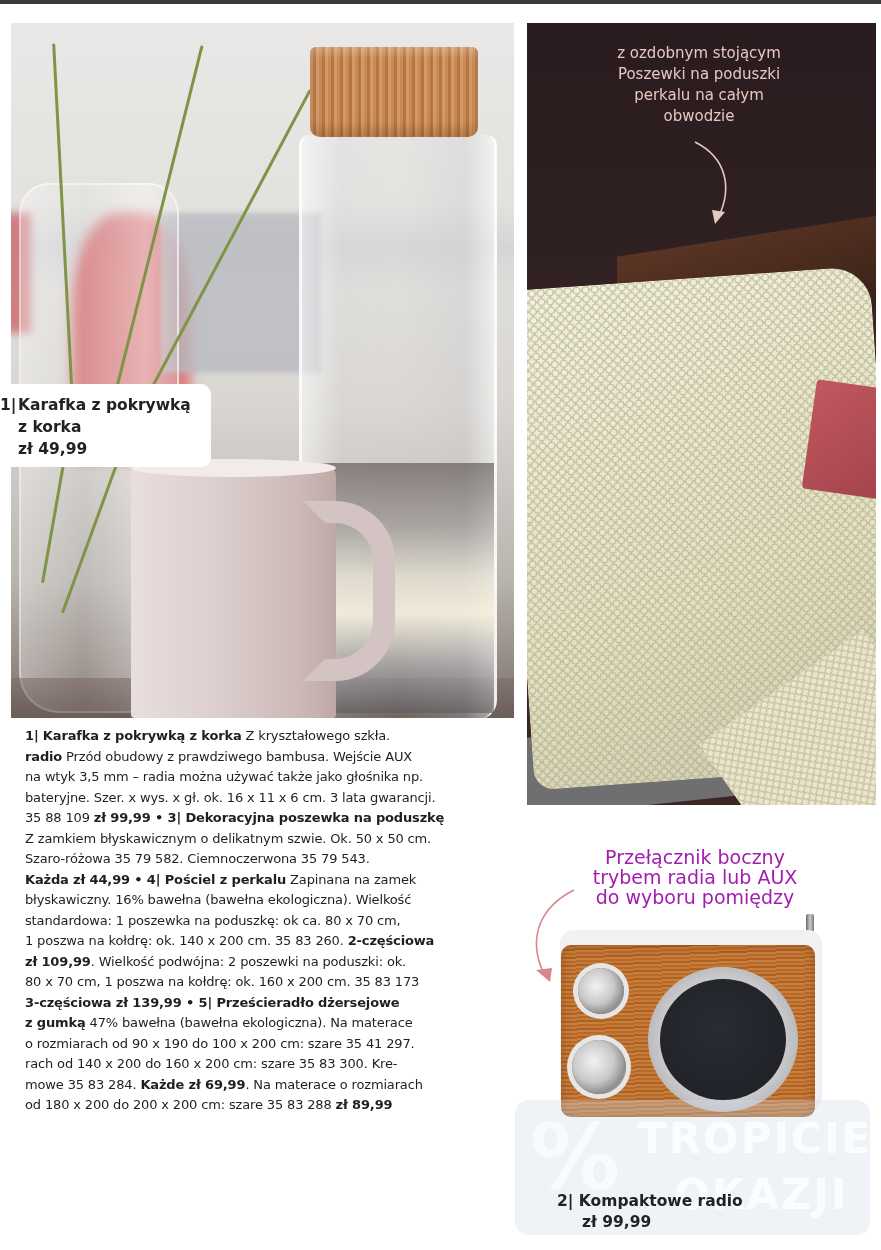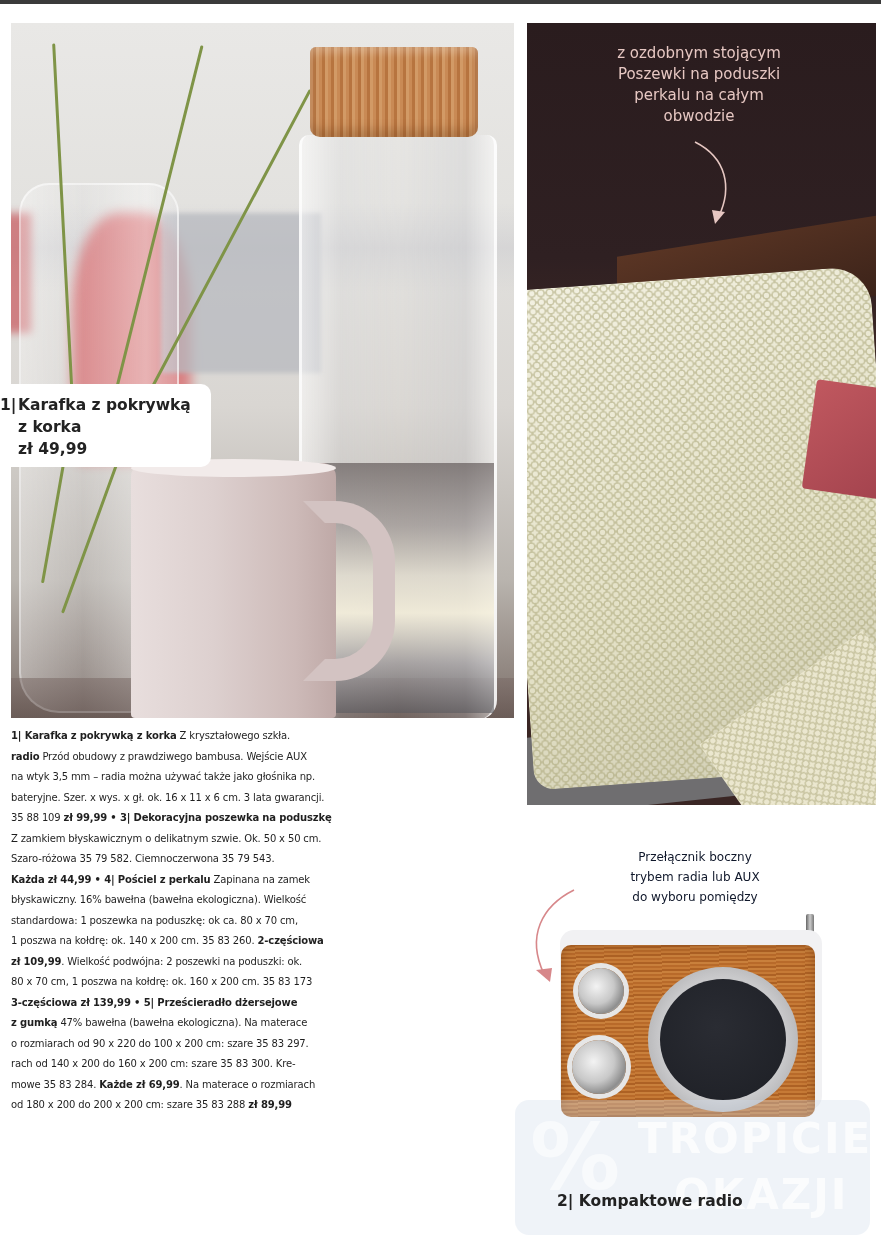--- a/index.html
+++ b/index.html
@@ -66,31 +66,31 @@
       background-image: radial-gradient(circle at 50% 50%, transparent 2.5px, rgba(168,164,118,0.5) 3px, rgba(168,164,118,0.5) 4px, transparent 4.5px);
       background-size: 9px 9px; transform: rotate(-35deg); }
     .pillow-caption {
       position: absolute; left: 57px; top: 20px; width: 230px;
       font-family: "DejaVu Sans", sans-serif; font-size: 15px; line-height: 21px; color: #e6c7c2; text-align: center;
     }
     .arrow-svg { position:absolute; }
 
     
     .desc {
-      position: absolute; left: 11px; top: 726px; width: 510px;
-      font-family: "DejaVu Sans", sans-serif; font-size: 10px; line-height: 20.5px; color: #1f1f1f;
+      position: absolute; left: 25px; top: 726px; width: 510px;
+      font-family: "DejaVu Sans", sans-serif; font-size: 13px; line-height: 20.5px; color: #1f1f1f;
       letter-spacing: -0.15px;
     }
     .desc .line { display:block; white-space: nowrap; }
     .desc b { font-weight: bold; }
 
     
     .radio-caption {
       position: absolute; left: 575px; top: 847px; width: 240px; text-align: center;
-      font-family: "DejaVu Sans", sans-serif; font-size: 12px; line-height: 20px; color: #0f172a;
+      font-family: "DejaVu Sans", sans-serif; font-size: 19px; line-height: 20px; color: #a21caf;
     }
     .radio-body-top { position:absolute; left:560px; top:930px; width:262px; height:180px; background:#f1f1f3; border-radius: 14px; }
     .radio-front { position:absolute; left:561px; top:945px; width:254px; height:172px; border-radius: 10px;
       background: repeating-linear-gradient(178deg, #b86a2a 0 2px, #c67a36 2px 4px, #ad6124 4px 6px, #c9803c 6px 8px);
       box-shadow: inset 0 0 12px rgba(80,40,10,0.35); }
     .radio-antenna { position:absolute; left:806px; top:914px; width:8px; height:28px; background: linear-gradient(90deg, #666, #ccc, #777); border-radius: 2px; }
     .knob { position:absolute; border-radius: 50%; background: radial-gradient(circle at 40% 40%, #f3f3f3 0%, #c8c8c8 45%, #8e8e8e 70%, #e7e7e7 100%); box-shadow: 0 0 0 5px #e6e6e6, 0 2px 4px rgba(0,0,0,0.4); }
     .speaker-ring { position:absolute; left:648px; top:967px; width:150px; height:145px; border-radius: 50%; background: radial-gradient(circle, #c9c9cb 60%, #9a9a9c 100%); }
     .speaker-grille { position:absolute; left:660px; top:979px; width:126px; height:121px; border-radius: 50%; background: radial-gradient(circle at 45% 40%, #2a2c33, #1d1f25); }
 
@@ -163,21 +163,21 @@
     <span class="line"><span>Z zamkiem błyskawicznym o delikatnym szwie. Ok. 50 x 50 cm.</span></span>
     <span class="line"><span>Szaro-różowa 35 79 582. Ciemnoczerwona 35 79 543.</span></span>
     <span class="line"><b>Każda zł 44,99 • 4| Pościel z perkalu</b><span> Zapinana na zamek</span></span>
     <span class="line"><span>błyskawiczny. 16% bawełna (bawełna ekologiczna). Wielkość</span></span>
     <span class="line"><span>standardowa: 1 poszewka na poduszkę: ok ca. 80 x 70 cm,</span></span>
     <span class="line"><span>1 poszwa na kołdrę: ok. 140 x 200 cm. 35 83 260. </span><b>2-częściowa</b></span>
     <span class="line"><b>zł 109,99</b><span>. Wielkość podwójna: 2 poszewki na poduszki: ok.</span></span>
     <span class="line"><span>80 x 70 cm, 1 poszwa na kołdrę: ok. 160 x 200 cm. 35 83 173</span></span>
     <span class="line"><b>3-częściowa zł 139,99 • 5| Prześcieradło dżersejowe</b></span>
     <span class="line"><b>z gumką</b><span> 47% bawełna (bawełna ekologiczna). Na materace</span></span>
-    <span class="line"><span>o rozmiarach od 90 x 220 do 100 x 200 cm: szare 35 83 297.</span></span>
+    <span class="line"><span>o rozmiarach od 90 x 190 do 100 x 200 cm: szare 35 41 297.</span></span>
     <span class="line"><span>rach od 140 x 200 do 160 x 200 cm: szare 35 83 300. Kre-</span></span>
     <span class="line"><span>mowe 35 83 284. </span><b>Każde zł 69,99</b><span>. Na materace o rozmiarach</span></span>
     <span class="line"><span>od 180 x 200 do 200 x 200 cm: szare 35 83 288 </span><b>zł 89,99</b></span>
   </div>
 
 <div class="radio-caption">
   <div>Przełącznik boczny</div>
   <div>trybem radia lub AUX</div>
   <div>do wyboru pomiędzy</div>
 </div>
@@ -195,13 +195,14 @@
 <div class="speaker-grille"></div>
 
 <div class="watermark"></div>
 <div class="watermark-pct">%</div>
 <div class="watermark-text" style="left:638px;top:1114px;font-size:42px;">TROPICIEL</div>
 <div class="watermark-text" style="left:674px;top:1170px;font-size:42px;">OKAZJI</div>
 
 <div class="radio-label">
   <span>2|</span>
   <span>Kompaktowe radio</span>
+  <span class="indent">zł 99,99</span>
 </div>
 
 </body></html>

